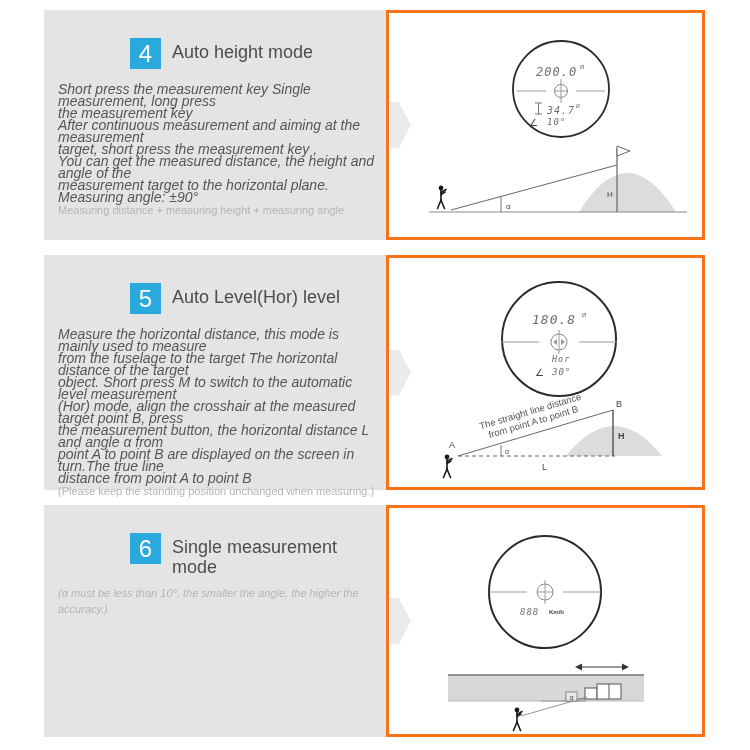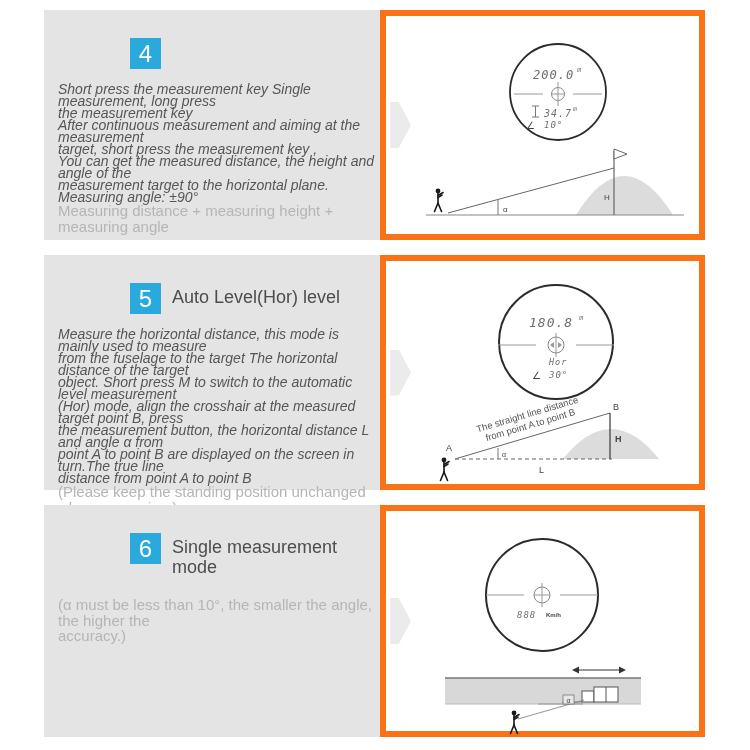--- a/index.html
+++ b/index.html
@@ -3,45 +3,46 @@
 <meta charset="utf-8">
 <style>
   html,body{margin:0;padding:0;background:#ffffff;}
   body{width:750px;height:750px;overflow:hidden;font-family:"Liberation Sans",sans-serif;}
   .page{position:relative;width:750px;height:750px;background:#fff;}
   .row{position:absolute;left:44px;width:661px;display:flex;}
   .row1{top:10px;height:230px;}
   .row2{top:255px;height:235px;}
   .row3{top:505px;height:232px;}
   .text-panel{width:346px;background:#e4e4e4;position:relative;box-sizing:border-box;padding:0;}
-  .illus-panel{flex:1;background:#ffffff;border:6px solid #f97316;position:relative;box-sizing:border-box;}
+  .illus-panel{flex:1;background:#ffffff;border:3px solid #f97316;position:relative;box-sizing:border-box;}
   .arrow{position:absolute;left:346px;top:50%;transform:translateY(-50%);width:21px;height:46px;
          background:#ebebeb;clip-path:polygon(0 0,42% 0,100% 50%,42% 100%,0 100%);z-index:3;}
   .heading{display:flex;align-items:flex-start;padding:28px 0 0 86px;}
   .badge{width:31px;height:31px;background:var(--accent,#2aa9dd);color:#fff;display:flex;
          align-items:center;justify-content:center;font-size:24px;font-weight:400;flex:0 0 31px;}
   .title{margin-left:11px;font-size:18px;color:#4d4d4d;line-height:20px;padding-top:4px;max-width:200px;}
   .body{margin:14px 6px 0 14px;font-size:14px;line-height:12px;color:#565656;white-space:pre-line;font-style:italic;}
-  .note{margin:0 6px 0 14px;font-size:15px;line-height:15.5px;color:#b5b5b5;white-space:pre-line;}
-  .note.gap{margin-top:20px;}
+  .note{margin:0 6px 0 14px;font-size:11px;line-height:15.5px;color:#b5b5b5;white-space:pre-line;}
+  .note.gap{margin-top:9px;font-style:italic;}
   svg{display:block;}
   .seg{font-family:"DejaVu Sans Mono",monospace;font-style:italic;fill:#6e6e6e;letter-spacing:1px;}
   .segsmall{font-family:"DejaVu Sans Mono",monospace;font-style:italic;fill:#6e6e6e;}
   .lbl{font-family:"Liberation Sans",sans-serif;fill:#444;}
   .slopetxt{font-family:"Liberation Sans",sans-serif;fill:#555;}
 </style>
 </head>
 <body>
 
 <div class="page">
 
   <div class="row row1">
     <div class="text-panel">
       <div class="heading">
         <div class="badge">4</div>
+        <div class="title">Auto height mode</div>
       </div>
       <div class="body">Short press the measurement key Single measurement, long press
 the measurement key
 After continuous measurement and aiming at the measurement
 target, short press the measurement key ,
 You can get the measured distance, the height and angle of the
 measurement target to the horizontal plane.
 Measuring angle: ±90°</div>
       <div class="note">Measuring distance + measuring height + measuring angle</div>
     </div>

